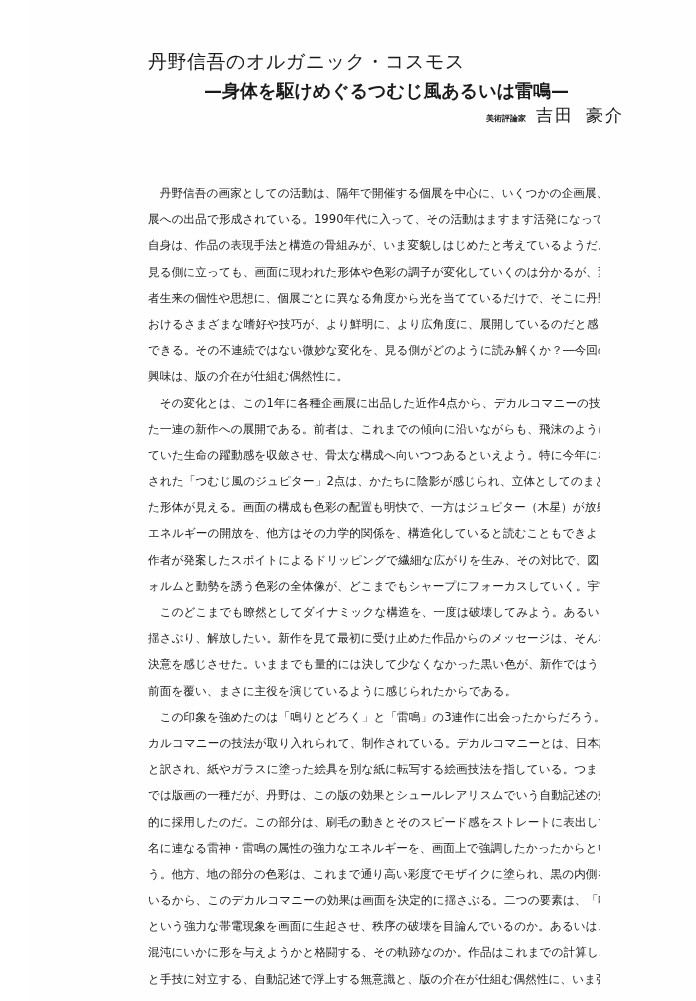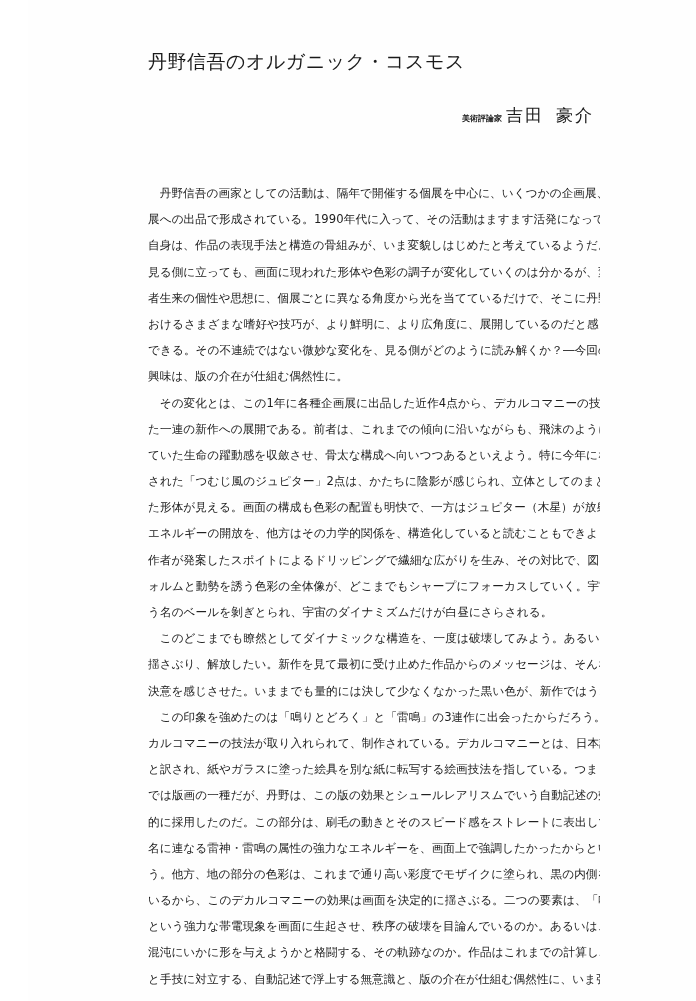--- a/index.html
+++ b/index.html
@@ -40,25 +40,25 @@
     .title-sub {
       font-family: "DejaVu Sans", "Liberation Sans", sans-serif;
       font-size: 18px;
       font-weight: bold;
       line-height: 26px;
       margin: 4px 0 0 56px;
       white-space: nowrap;
     }
     .byline {
       position: absolute;
-      right: 130px;
+      right: 100px;
       top: 104px;
       display: flex;
       align-items: baseline;
-      gap: 4px;
+      gap: 10px;
       white-space: nowrap;
     }
     .byline-role {
       font-family: "DejaVu Sans", "Liberation Sans", sans-serif;
       font-size: 8px;
       font-weight: bold;
     }
     .byline-name {
       font-family: Liberation Serif, serif;
       font-size: 17px;
@@ -83,20 +83,21 @@
       height: 26.2px;
     }
   </style>
 </head>
 <body>
 
 <div class="page">
 
   <div class="header">
     <h1 class="title-main">丹野信吾のオルガニック・コスモス</h1>
+    <h2 class="title-sub">—身体を駆けめぐるつむじ風あるいは雷鳴—</h2>
   </div>
 
   <div class="byline">
     <span class="byline-role">美術評論家</span>
     <span class="byline-name">
       <span>吉田</span><span class="gap"></span><span>豪介</span>
     </span>
   </div>
 
   <div class="body" id="article-body">
@@ -109,24 +110,24 @@
       <span class="line">できる。その不連続ではない微妙な変化を、見る側がどのように読み解くか？―今回の個展への</span>
       <span class="line">興味は、版の介在が仕組む偶然性に。</span>
       <span class="line">　その変化とは、この1年に各種企画展に出品した近作4点から、デカルコマニーの技法を導入し</span>
       <span class="line">た一連の新作への展開である。前者は、これまでの傾向に沿いながらも、飛沫のように飛び散っ</span>
       <span class="line">ていた生命の躍動感を収斂させ、骨太な構成へ向いつつあるといえよう。特に今年になって発表</span>
       <span class="line">された「つむじ風のジュピター」2点は、かたちに陰影が感じられ、立体としてのまとまりを持っ</span>
       <span class="line">た形体が見える。画面の構成も色彩の配置も明快で、一方はジュピター（木星）が放射する地磁気</span>
       <span class="line">エネルギーの開放を、他方はその力学的関係を、構造化していると読むこともできよう。背景は、</span>
       <span class="line">作者が発案したスポイトによるドリッピングで繊細な広がりを生み、その対比で、図としてのフ</span>
       <span class="line">ォルムと動勢を誘う色彩の全体像が、どこまでもシャープにフォーカスしていく。宇宙幻想とい</span>
-      <span class="line">う名のベールを剝ぎとられ、宇宙のダイナミズムだけが白昼にさらされる。</span>
       <span class="line">　このどこまでも瞭然としてダイナミックな構造を、一度は破壊してみよう。あるいは突き放し</span>
       <span class="line">揺さぶり、解放したい。新作を見て最初に受け止めた作品からのメッセージは、そんな変化への</span>
       <span class="line">決意を感じさせた。いままでも量的には決して少なくなかった黒い色が、新作ではうねりながら</span>
+      <span class="line">前面を覆い、まさに主役を演じているように感じられたからである。</span>
       <span class="line">　この印象を強めたのは「鳴りとどろく」と「雷鳴」の3連作に出会ったからだろう。黒い部分はデ</span>
       <span class="line">カルコマニーの技法が取り入れられて、制作されている。デカルコマニーとは、日本語で転写法</span>
       <span class="line">と訳され、紙やガラスに塗った絵具を別な紙に転写する絵画技法を指している。つまり広い意味</span>
       <span class="line">では版画の一種だが、丹野は、この版の効果とシュールレアリスムでいう自動記述の効果を意図</span>
       <span class="line">的に採用したのだ。この部分は、刷毛の動きとそのスピード感をストレートに表出していて、題</span>
       <span class="line">名に連なる雷神・雷鳴の属性の強力なエネルギーを、画面上で強調したかったからといえるだろ</span>
       <span class="line">う。他方、地の部分の色彩は、これまで通り高い彩度でモザイクに塗られ、黒の内側を硬く彩って</span>
       <span class="line">いるから、このデカルコマニーの効果は画面を決定的に揺さぶる。二つの要素は、「鳴りとどろく」</span>
       <span class="line">という強力な帯電現象を画面に生起させ、秩序の破壊を目論んでいるのか。あるいは、迫りくる</span>
       <span class="line">混沌にいかに形を与えようかと格闘する、その軌跡なのか。作品はこれまでの計算し尽した構成</span>

